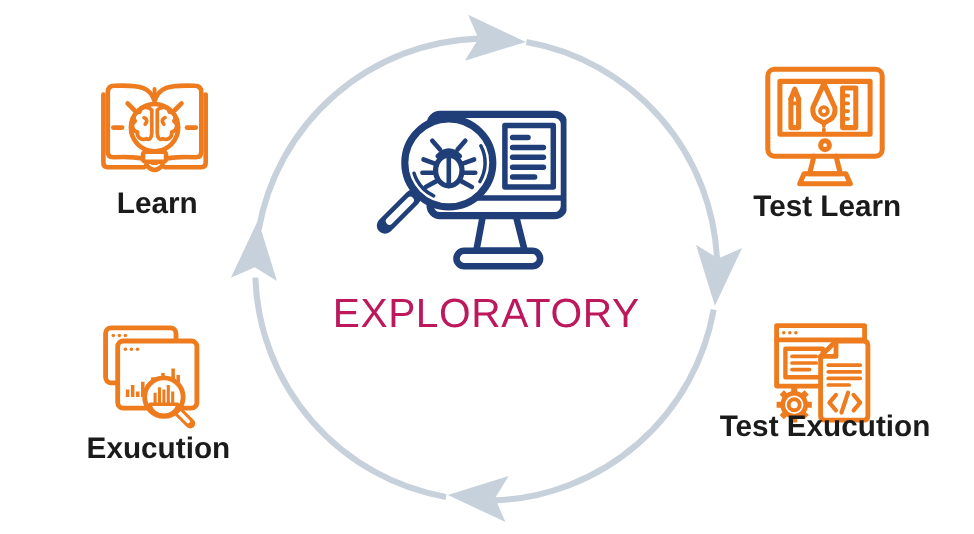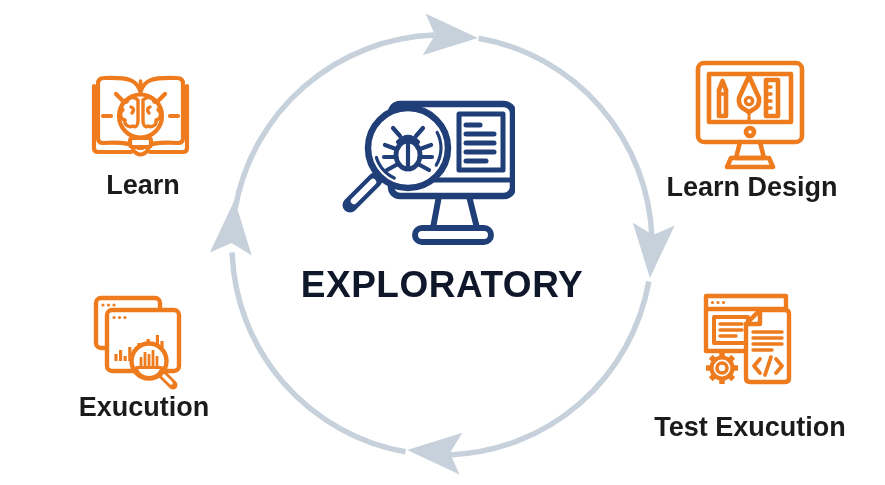--- a/index.html
+++ b/index.html
@@ -7,21 +7,21 @@
     position:relative;width:885px;height:485px;background:#ffffff;overflow:hidden;
     font-family:"Liberation Sans", sans-serif;
   }
   .abs{position:absolute;}
   .stage-label{
     position:absolute;color:#1b1b1b;font-weight:bold;font-size:27px;
     text-align:center;white-space:nowrap;transform:translateX(-50%);
   }
   .center-title{
     position:absolute;left:442px;top:260px;transform:translateX(-50%);
-    color:#0f172a;font-weight:bold;font-size:37px;line-height:49px;
+    color:#be185d;font-weight:normal;font-size:37px;line-height:49px;
     text-align:left;letter-spacing:0.5px;white-space:nowrap;
   }
   svg{display:block;}
 </style>
 </head>
 <body>
 
 <div class="canvas">
 
   <svg class="abs" style="left:0;top:0" width="885" height="485" viewBox="0 0 885 485">
@@ -132,21 +132,21 @@
         <path d="M71,27 H76" stroke-width="3.4"></path>
         <path d="M71,34 H76" stroke-width="3.4"></path>
         <path d="M71,41 H76" stroke-width="3.4"></path>
         <path d="M71,48 H76" stroke-width="3.4"></path>
 
         <path d="M45,82 L41,98 H69 L65,82"></path>
         <path d="M32,107 L36,98 H74 L78,107 Z"></path>
       </g>
     </svg>
   </div>
-  <div class="stage-label" style="left:752px;top:172px">Learn Design</div>
+  <div class="stage-label" style="left:752px;top:172px">Test Learn</div>
 
   <div class="abs" style="left:700px;top:292px">
     <svg width="100" height="100" viewBox="0 0 100 100">
       <g fill="none" stroke="#EE7C1E" stroke-width="4.4" stroke-linecap="round" stroke-linejoin="round">
 
         <rect x="6" y="4" width="80" height="55"></rect>
         <path d="M6,17 H86"></path>
         <circle cx="12.5" cy="10.5" r="1.6" fill="#EE7C1E" stroke="none"></circle>
         <circle cx="18" cy="10.5" r="1.6" fill="#EE7C1E" stroke="none"></circle>
         <circle cx="23.5" cy="10.5" r="1.6" fill="#EE7C1E" stroke="none"></circle>
@@ -176,21 +176,21 @@
         <path d="M53,52 H82" stroke-width="3.4"></path>
         <path d="M53,58 H72" stroke-width="3.4"></path>
         <g stroke-width="3.8">
           <path d="M60,67 L54,74 L60,81"></path>
           <path d="M71,65 L65,83"></path>
           <path d="M76,67 L82,74 L76,81"></path>
         </g>
       </g>
     </svg>
   </div>
-  <div class="stage-label" style="left:750px;top:412px">Test Exucution</div>
+  <div class="stage-label" style="left:750px;top:372px">Test Exucution</div>
 
   <div class="abs" style="left:88px;top:293px">
     <svg width="105" height="105" viewBox="0 0 105 105">
       <g fill="none" stroke="#EE7C1E" stroke-width="4.4" stroke-linecap="round" stroke-linejoin="round">
 
         <rect x="8" y="5" width="64" height="50" rx="5"></rect>
         <circle cx="15" cy="12" r="1.6" fill="#EE7C1E" stroke="none"></circle>
         <circle cx="20.5" cy="12" r="1.6" fill="#EE7C1E" stroke="none"></circle>
         <circle cx="26" cy="12" r="1.6" fill="#EE7C1E" stroke="none"></circle>
 

